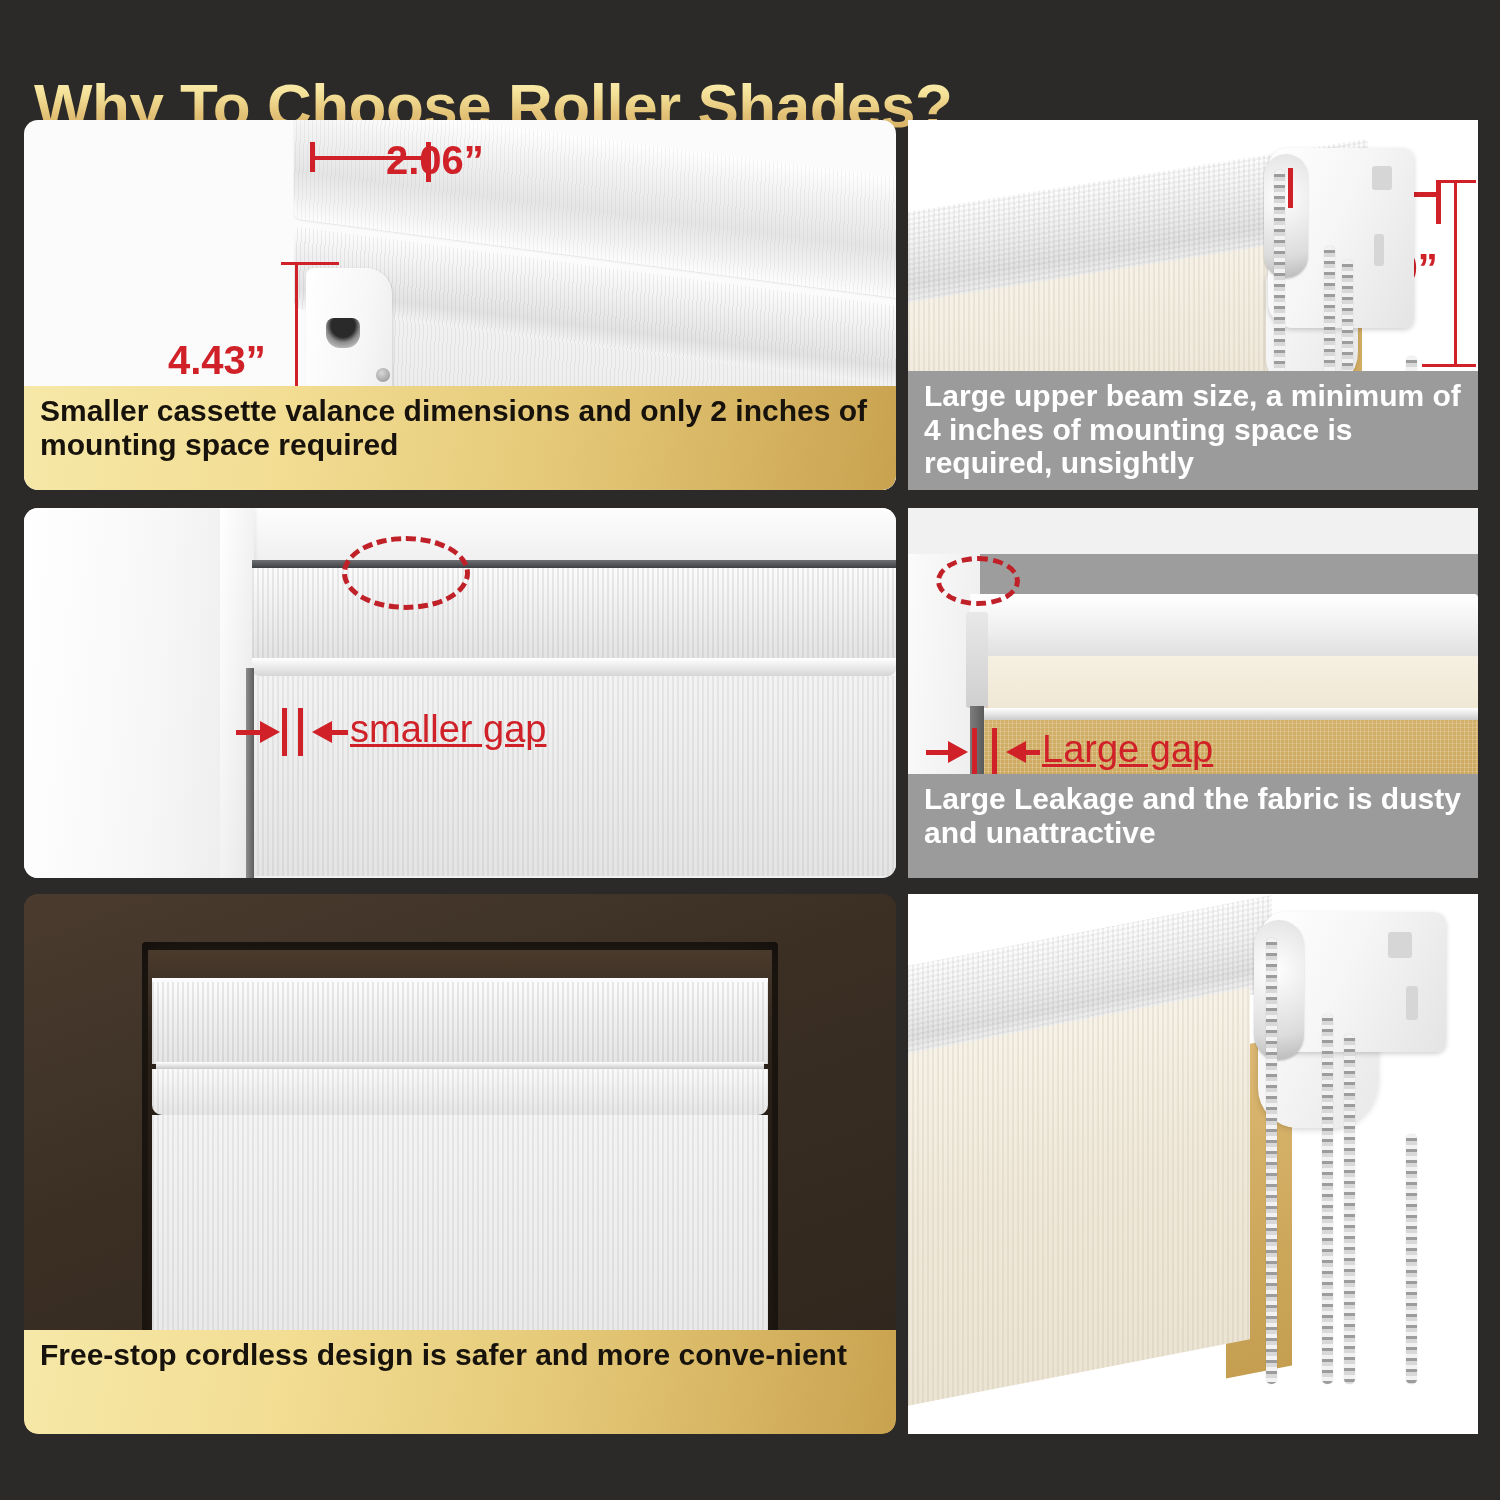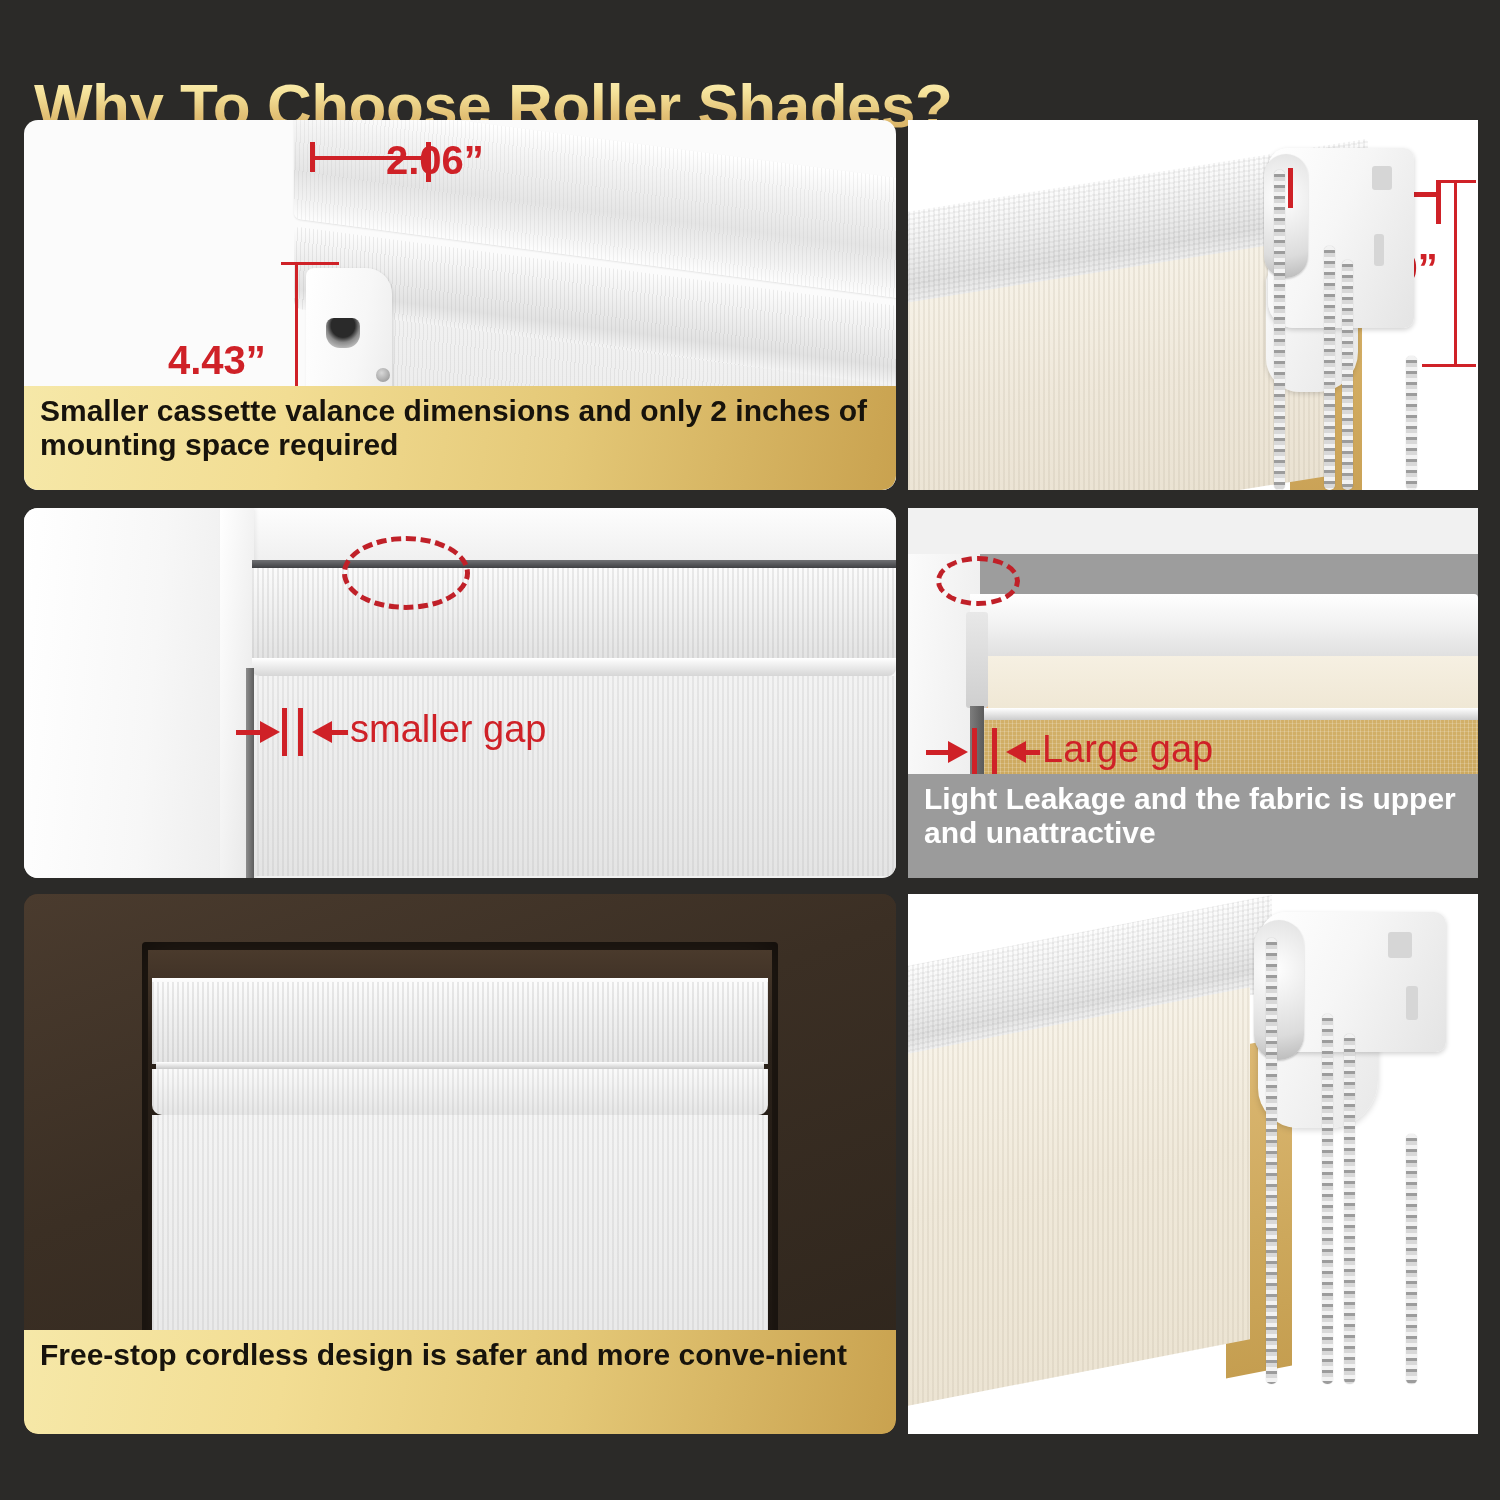--- a/index.html
+++ b/index.html
@@ -186,21 +186,21 @@
   .ellipse-dash {
     position:absolute; border:5px dashed #c02028; border-radius:50%; z-index:20;
   }
   .arrow-r, .arrow-l { position:absolute; z-index:22; }
   .arrow-r { width:0;height:0; border-top:11px solid transparent; border-bottom:11px solid transparent;
              border-left:20px solid #cf2127; }
   .arrow-l { width:0;height:0; border-top:11px solid transparent; border-bottom:11px solid transparent;
              border-right:20px solid #cf2127; }
   .arrow-stem { position:absolute; height:5px; background:#cf2127; z-index:22; }
   .tick-v { position:absolute; width:5px; background:#cf2127; z-index:22; }
-  .gap-text { position:absolute; color:#cf2127; font-weight:normal; z-index:23; white-space:nowrap; }
+  .gap-text { position:absolute; color:#cf2127; font-weight:normal; z-index:23; white-space:nowrap;text-decoration:underline; }
 
   
   #p4-bg { background:#fdba74; }
   #p4-wallTop { position:absolute; left:0; top:0; width:100%; height:46px; background:#f1f1f1; }
   #p4-wall { position:absolute; left:0; top:46px; width:100%; height:46px; background:#9d9d9d; }
   #p4-jamb { position:absolute; left:0; top:46px; width:72px; height:calc(100% - 46px);
     background:linear-gradient(95deg,#fbfbfb,#ececec); }
   #p4-tube { position:absolute; left:62px; top:86px; width:calc(100% - 62px); height:66px;
     background:linear-gradient(180deg,#ffffff 0%,#f2f2f2 45%,#dedede 100%); border-radius:0 4px 4px 0; }
   #p4-fabricTop { position:absolute; left:80px; top:148px; width:calc(100% - 80px); height:56px;
@@ -316,20 +316,21 @@
       <div class="dim-line" style="left:382px;top:72px;width:150px;height:5px;"></div>
       <div class="tick-v" style="left:380px;top:48px;height:40px;"></div>
       <div class="tick-v" style="left:528px;top:62px;height:42px;"></div>
       <div class="dim-label" style="left:404px;top:34px;font-size:40px;">4.00”</div>
 
       <div class="dim-line" style="left:546px;top:60px;width:3px;height:186px;"></div>
       <div class="dim-line" style="left:528px;top:60px;width:40px;height:3px;"></div>
       <div class="dim-line" style="left:514px;top:244px;width:54px;height:3px;"></div>
       <div class="dim-label" style="left:432px;top:126px;font-size:40px;">4.00”</div>
     </div>
+    <div class="caption gray tall">Large upper beam size, a minimum of 4 inches of mounting space is required, unsightly</div>
   </div>
 </div>
 
 <div class="panel left row2">
   <div class="stage" id="p3-bg">
     <div class="art">
       <div id="p3-jamb"></div>
       <div id="p3-header"></div>
       <div id="p3-jamb-edge"></div>
       <div id="p3-rail"></div>
@@ -367,21 +368,21 @@
       <div class="ellipse-dash" style="left:28px;top:48px;width:84px;height:50px;"></div>
 
       <div class="arrow-stem" style="left:18px;top:242px;width:24px;"></div>
       <div class="arrow-r" style="left:40px;top:233px;"></div>
       <div class="tick-v" style="left:64px;top:220px;height:48px;"></div>
       <div class="tick-v" style="left:84px;top:220px;height:48px;"></div>
       <div class="arrow-l" style="left:98px;top:233px;"></div>
       <div class="arrow-stem" style="left:116px;top:242px;width:16px;"></div>
       <div class="gap-text" style="left:134px;top:220px;font-size:38px;">Large gap</div>
     </div>
-    <div class="caption gray">Light Leakage and the fabric is upper and unattractive</div>
+    <div class="caption gray">Large Leakage and the fabric is dusty and unattractive</div>
   </div>
 </div>
 
 <div class="panel left row3">
   <div class="stage" id="p5-bg">
     <div class="art">
       <div id="p5-wall"></div>
       <div id="p5-recess"></div>
       <div id="p5-reveal"></div>
 

